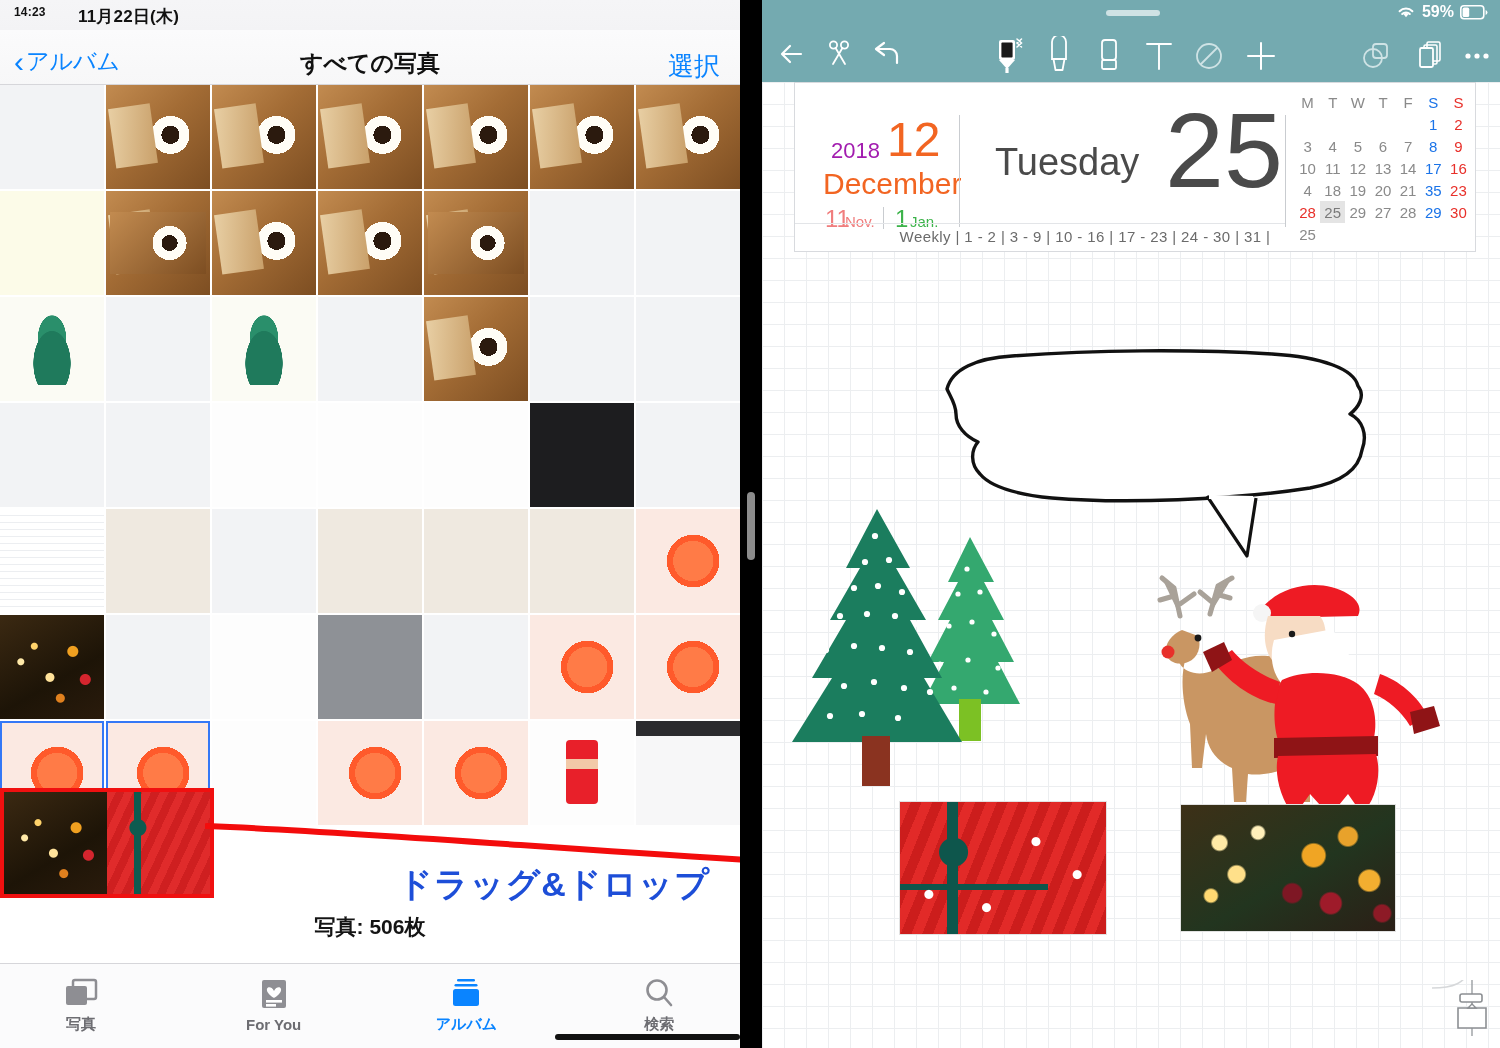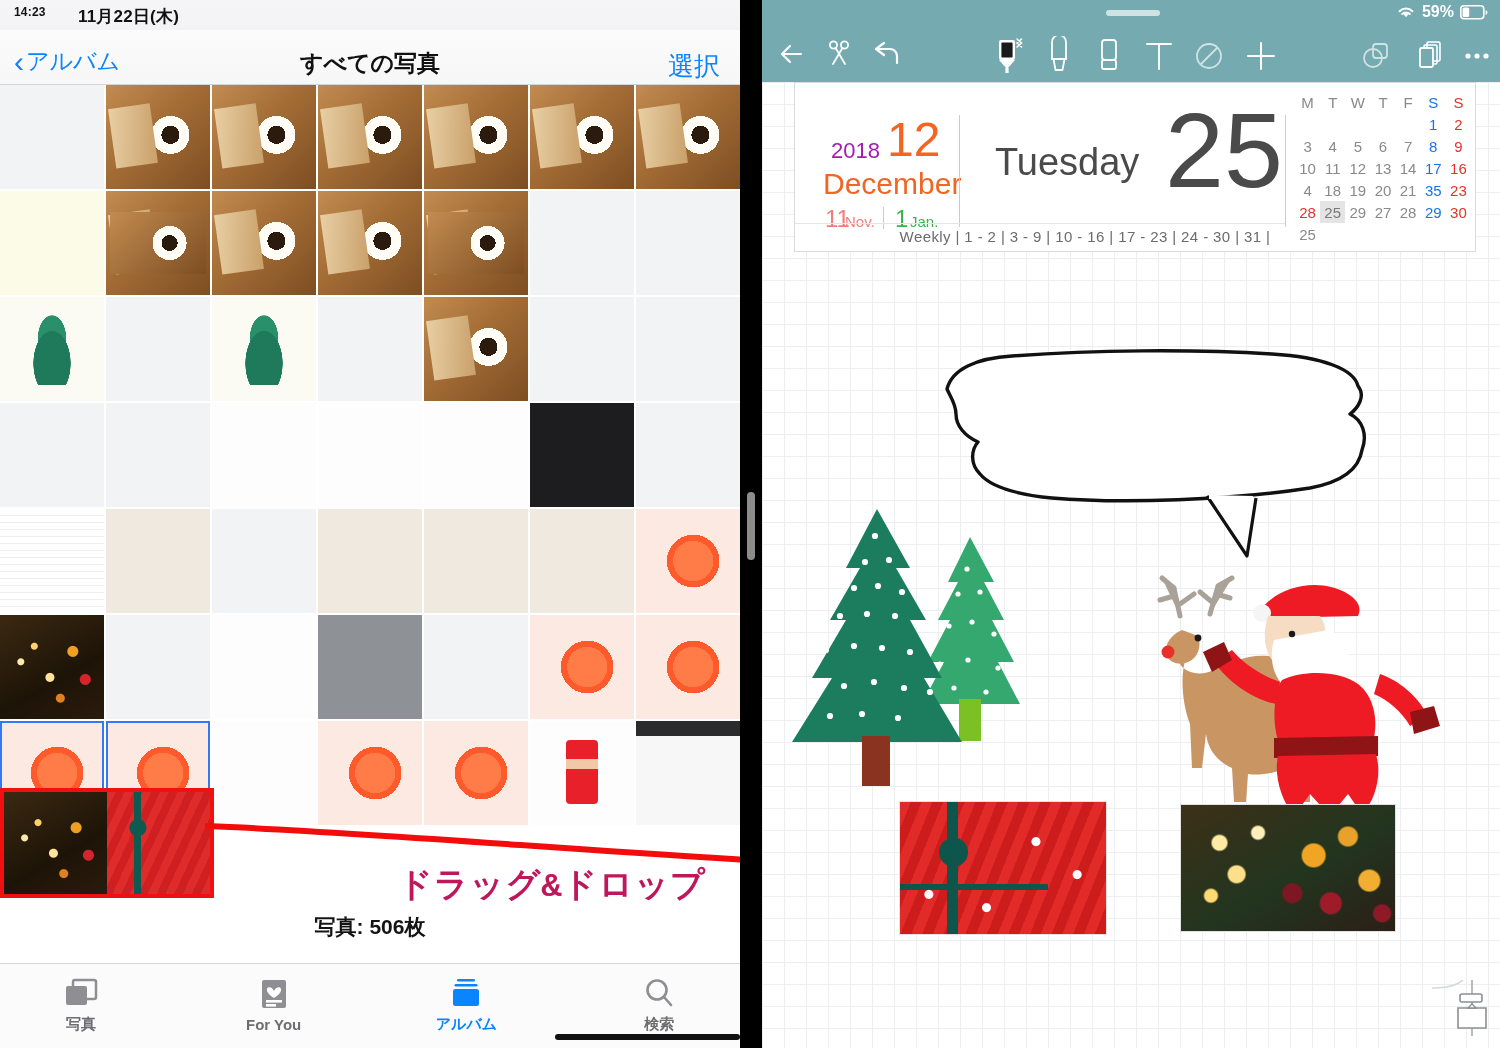--- a/index.html
+++ b/index.html
@@ -69,22 +69,22 @@
   .th-sel { outline:2px solid #3478f6; outline-offset:-2px; }
 
   #sel-box { position:absolute; left:0; top:788px; width:214px; height:110px;
       border:4px solid #f01010; z-index:6; }
   #sel-box .half { position:absolute; top:0; width:50%; height:100%; }
   #sel-box .half.l { left:0; }
   #sel-box .half.r { left:50%; }
 
   #drag-arrow { position:absolute; left:205px; top:818px; width:685px; height:70px; z-index:8; pointer-events:none; }
   #drag-label { position:absolute; left:398px; top:862px; z-index:9;
-      font-size:34px; font-weight:700; color:#be185d; letter-spacing:1px;
-      font-family:Liberation Mono, monospace; }
+      font-size:34px; font-weight:700; color:#1d4ed8; letter-spacing:1px;
+      font-family:Liberation Sans, sans-serif; }
 
   #photo-count { position:absolute; left:0; top:913px; width:740px; text-align:center;
       font-size:21px; font-weight:700; color:#141414; }
 
   #tabbar-rule { position:absolute; left:0; top:963px; width:740px; height:1px; background:#d6d6da; }
   #ios-tabbar { position:absolute; left:0; top:964px; width:740px; height:84px;
       background:#fbfbfc; display:flex;gap:31px; }
   .tab { flex:1; display:flex; flex-direction:column; align-items:center; justify-content:center; gap:7px; cursor:pointer; }
   .tab .lbl { font-size:15px; color:#6d6d72; font-weight:600; }
   .tab.active .lbl { color:#0a84ff; }

